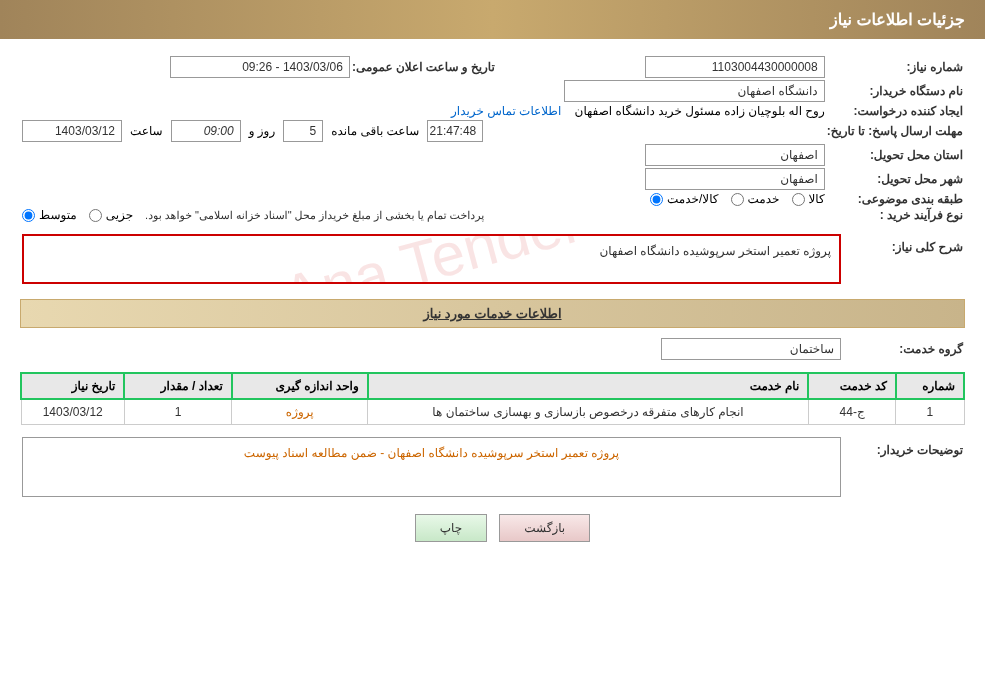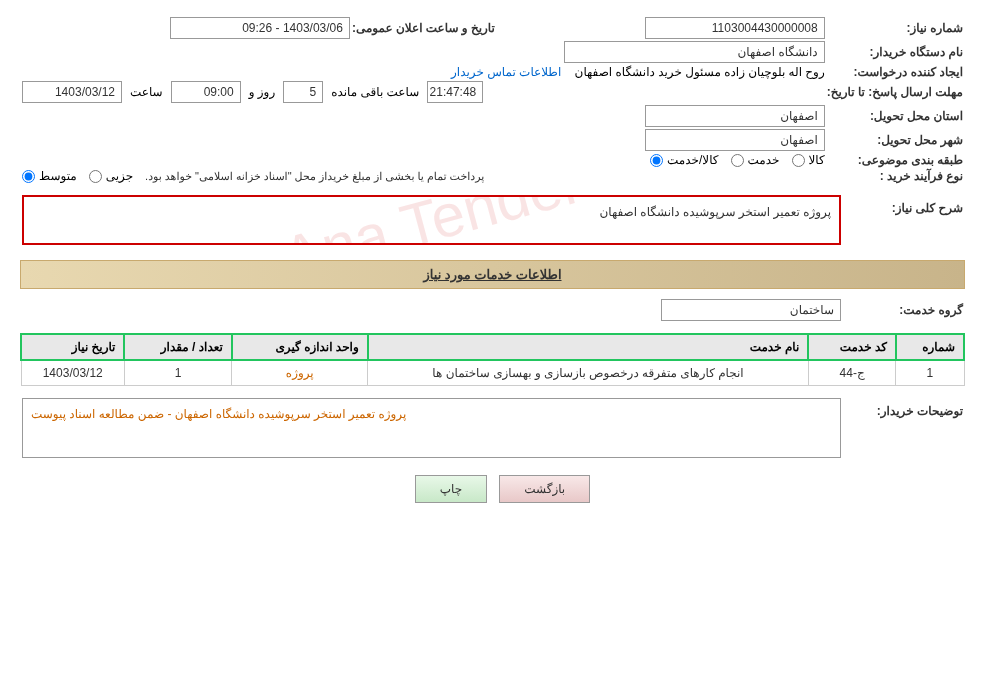--- a/index.html
+++ b/index.html
@@ -109,21 +109,21 @@
     }
     .link-orange {
       color: #cc6600;
       text-decoration: none;
     }
     .description-box {
       border: 1px solid #999;
       padding: 8px;
       min-height: 60px;
       background: #fff;
-      text-align: left;
+      text-align: center;
       color: #cc6600;
       margin-right: 0;
       width: 100%;
     }
     .button-row {
       display: flex;
       justify-content: center;
       gap: 12px;
       margin-top: 15px;
     }
@@ -162,20 +162,23 @@
       font-size: 60px;
       color: #cc0000;
       white-space: nowrap;
       pointer-events: none;
     }
   </style>
 </head>
 <body>
 
 <div class="page-wrapper">
+  <div class="header-bar">
+    <span>جزئیات اطلاعات نیاز</span>
+  </div>
 
   <div class="content-area">
 
     <table class="main-table">
       <tbody>
 
         <tr>
           <td class="label-cell">شماره نیاز:</td>
           <td class="value-cell">
             <div class="input-box input-medium">1103004430000008</div>
@@ -201,21 +204,21 @@
             <a class="link-blue" href="#">اطلاعات تماس خریدار</a>
           </td>
         </tr>
 
         <tr>
           <td class="label-cell">مهلت ارسال پاسخ: تا تاریخ:</td>
           <td colspan="3" class="value-cell">
             <div class="row-flex" style="justify-content:flex-start; flex-direction: row-reverse;">
               <div class="input-box input-small">1403/03/12</div>
               <span>ساعت</span>
-              <div class="input-box" style="width:70px;">09:00</div>
+              <div class="input-box" style="width:70px;font-style:italic;">09:00</div>
               <span>روز و</span>
               <div class="input-box" style="width:40px;">5</div>
               <span>ساعت باقی مانده</span>
               <div class="input-box" style="width:56px;">21:47:48</div>
             </div>
           </td>
         </tr>
 
         <tr>
           <td class="label-cell">استان محل تحویل:</td>

